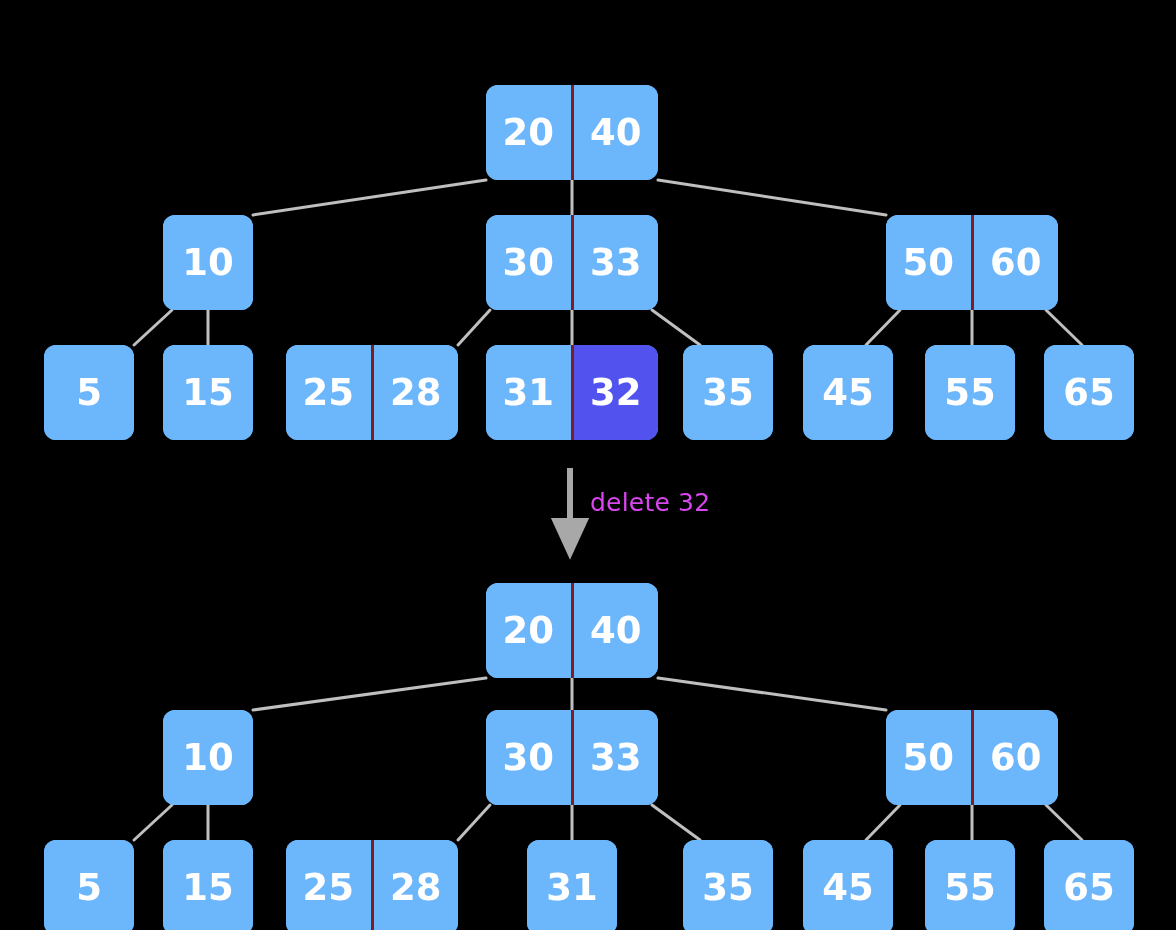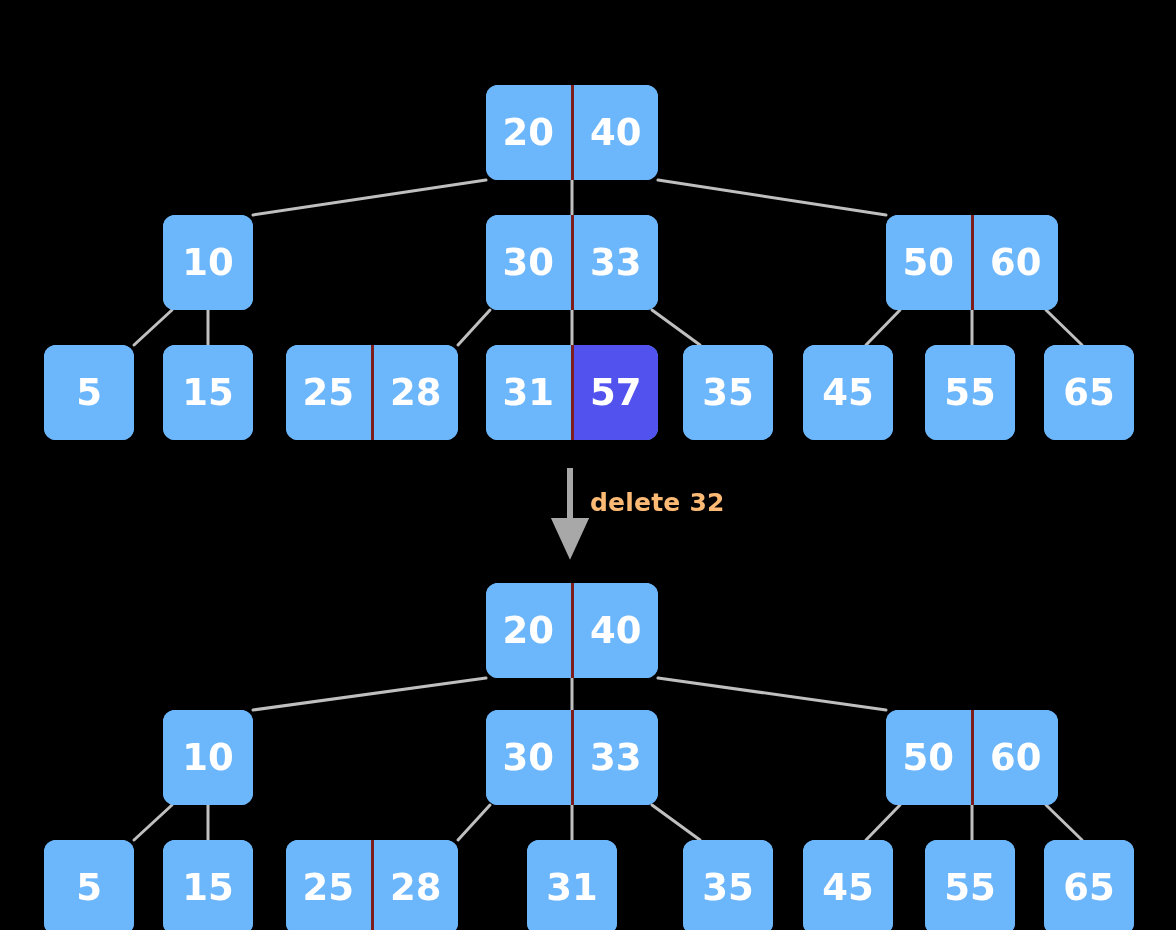--- a/index.html
+++ b/index.html
@@ -49,22 +49,22 @@
     box-sizing: border-box;
   }
   .cell.sep {
     border-left: 3px solid #7f1d1d;
   }
   .cell.hl {
     background: #5252ef;
   }
   .arrow-label {
     position: absolute;
-    color: #fdba74;
-    font-weight: 700;
+    color: #d946ef;
+    font-weight: 400;
     font-size: 25px;
     white-space: nowrap;
     letter-spacing: 0.2px;
   }
   .watermark {
     position: absolute;
     color: #8c8c8c;
     font-size: 19px;
     white-space: nowrap;
     font-family: "Liberation Sans", sans-serif;
@@ -131,21 +131,21 @@
       </div>
       <div class="node" style="left: 163px; top: 305px; width: 90px; height: 95px;">
         <div class="cell" style="flex: 1 1 0px;">15</div>
       </div>
       <div class="node" style="left: 286px; top: 305px; width: 172px; height: 95px;">
         <div class="cell" style="flex: 1 1 0px;">25</div>
         <div class="cell sep" style="flex: 1 1 0px;">28</div>
       </div>
       <div class="node" style="left: 486px; top: 305px; width: 172px; height: 95px;">
         <div class="cell" style="flex: 1 1 0px;">31</div>
-        <div class="cell sep hl" style="flex: 1 1 0px;">57</div>
+        <div class="cell sep hl" style="flex: 1 1 0px;">32</div>
       </div>
       <div class="node" style="left: 683px; top: 305px; width: 90px; height: 95px;">
         <div class="cell" style="flex: 1 1 0px;">35</div>
       </div>
       <div class="node" style="left: 803px; top: 305px; width: 90px; height: 95px;">
         <div class="cell" style="flex: 1 1 0px;">45</div>
       </div>
       <div class="node" style="left: 925px; top: 305px; width: 90px; height: 95px;">
         <div class="cell" style="flex: 1 1 0px;">55</div>
       </div>

